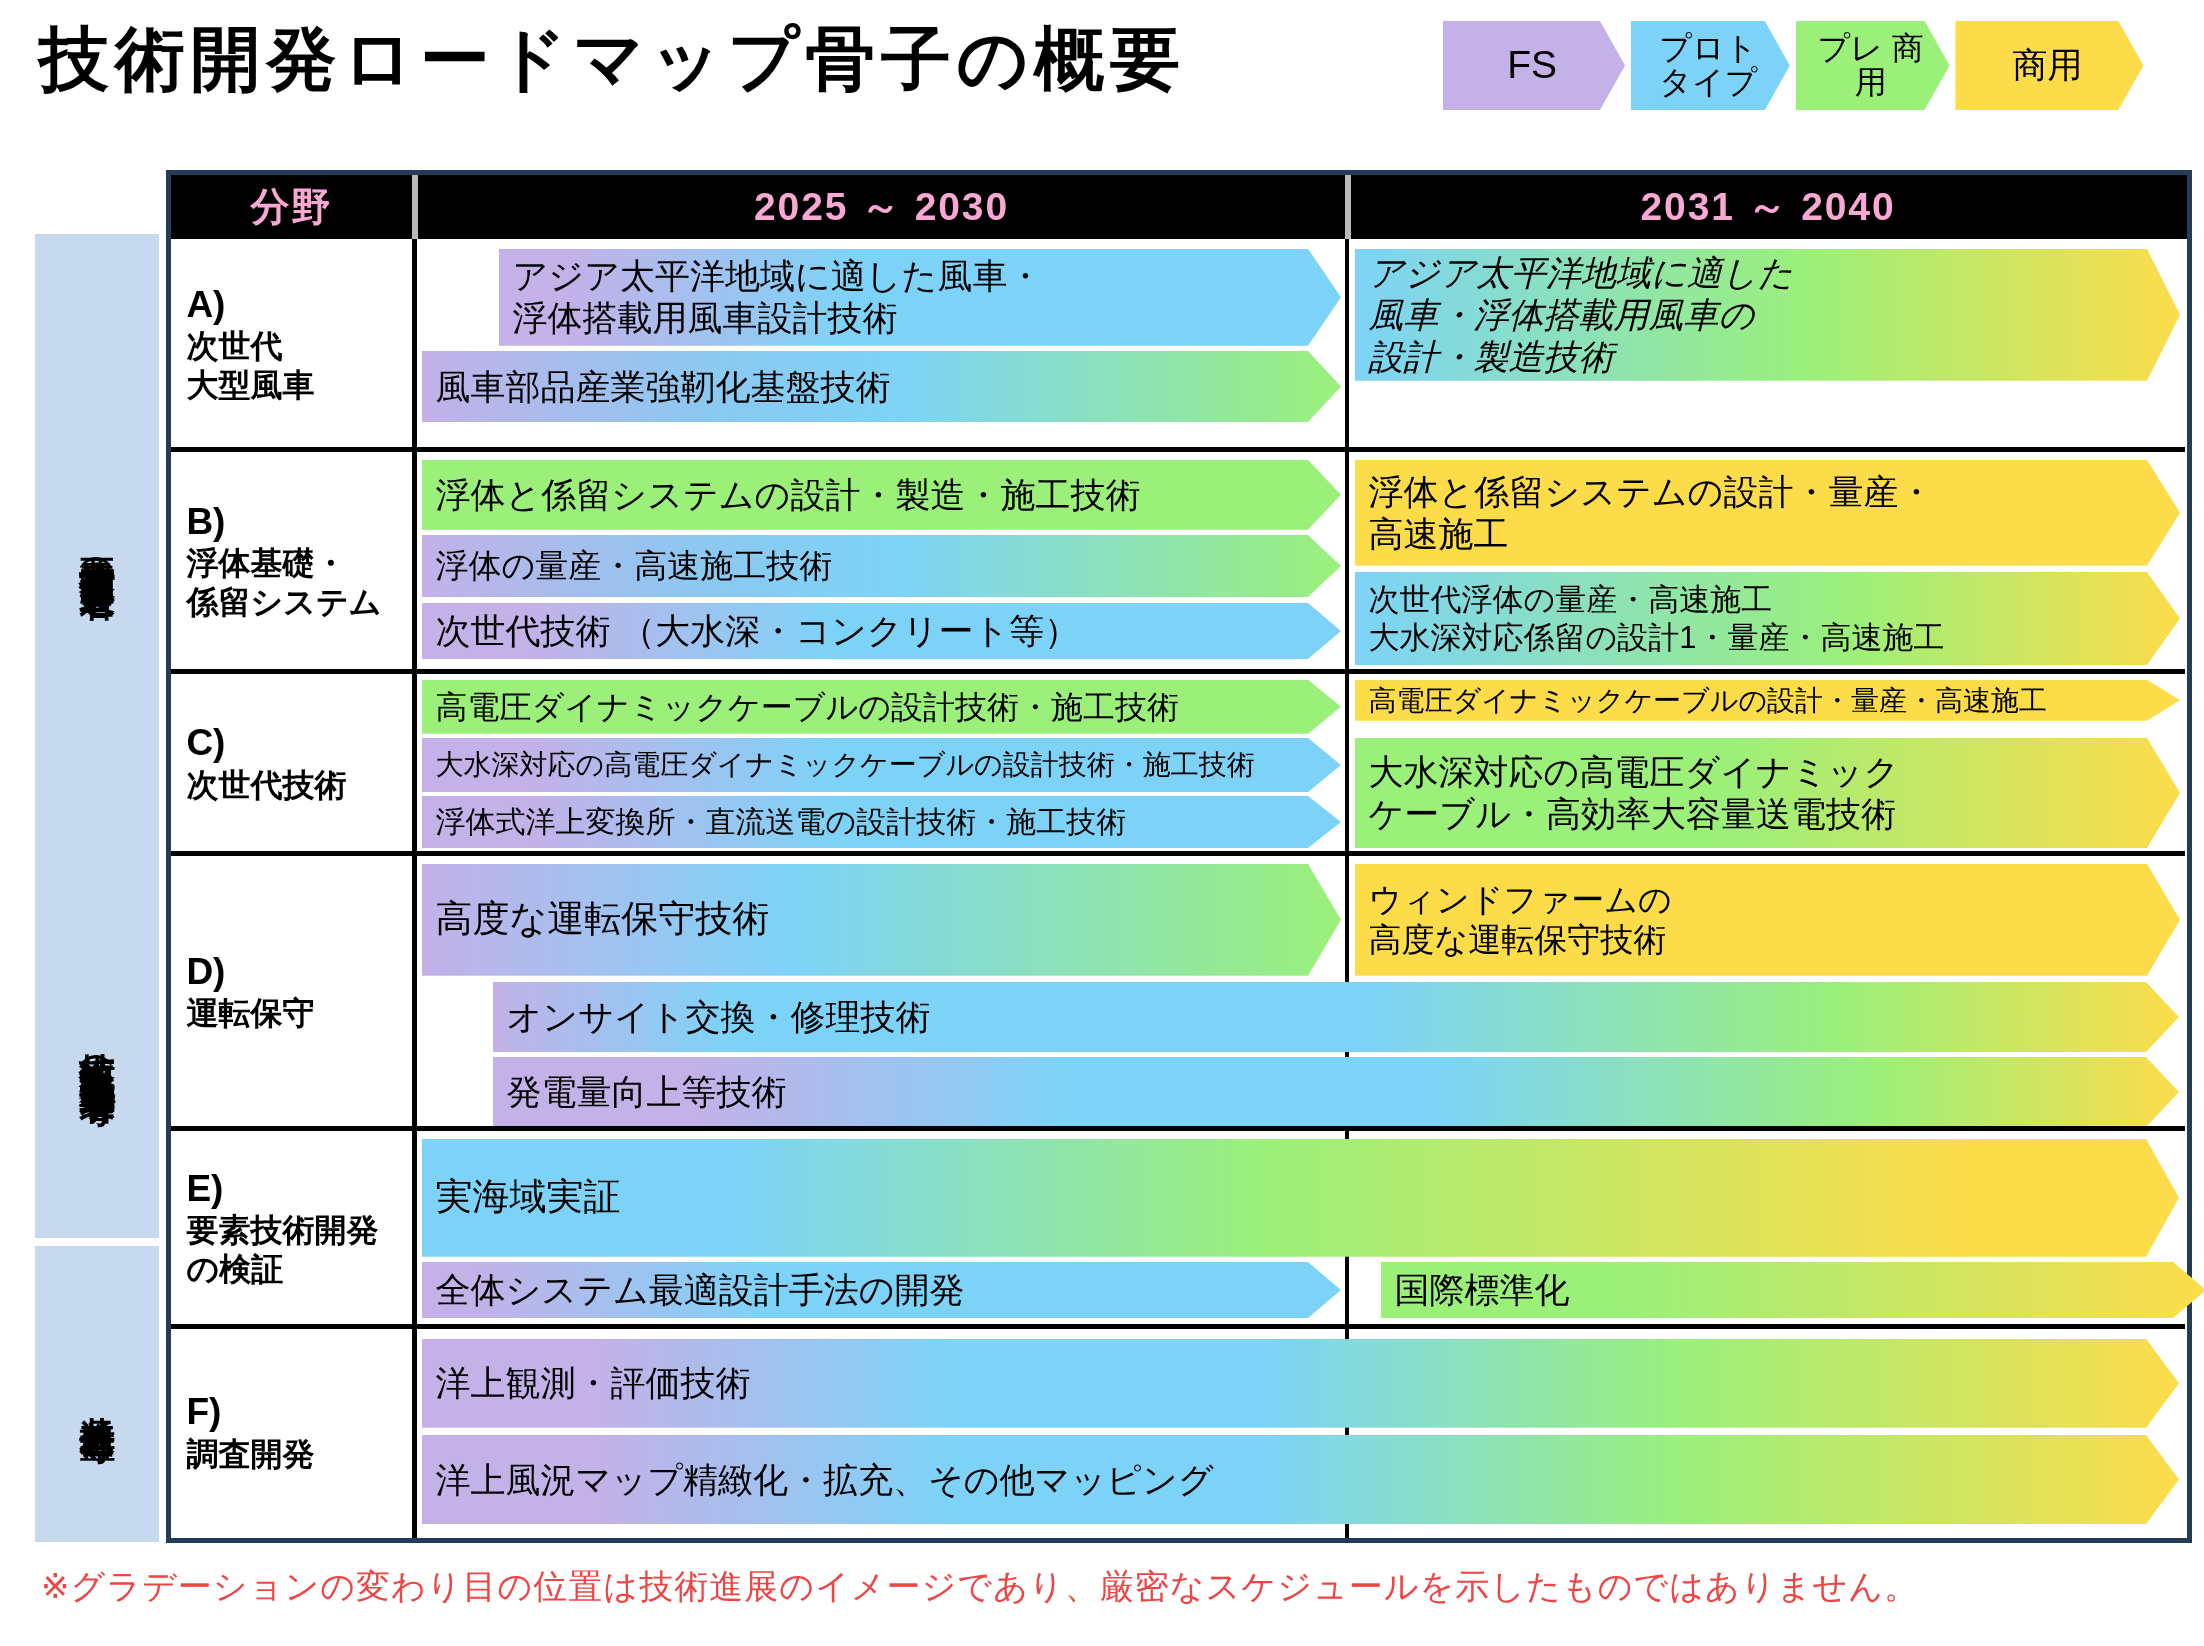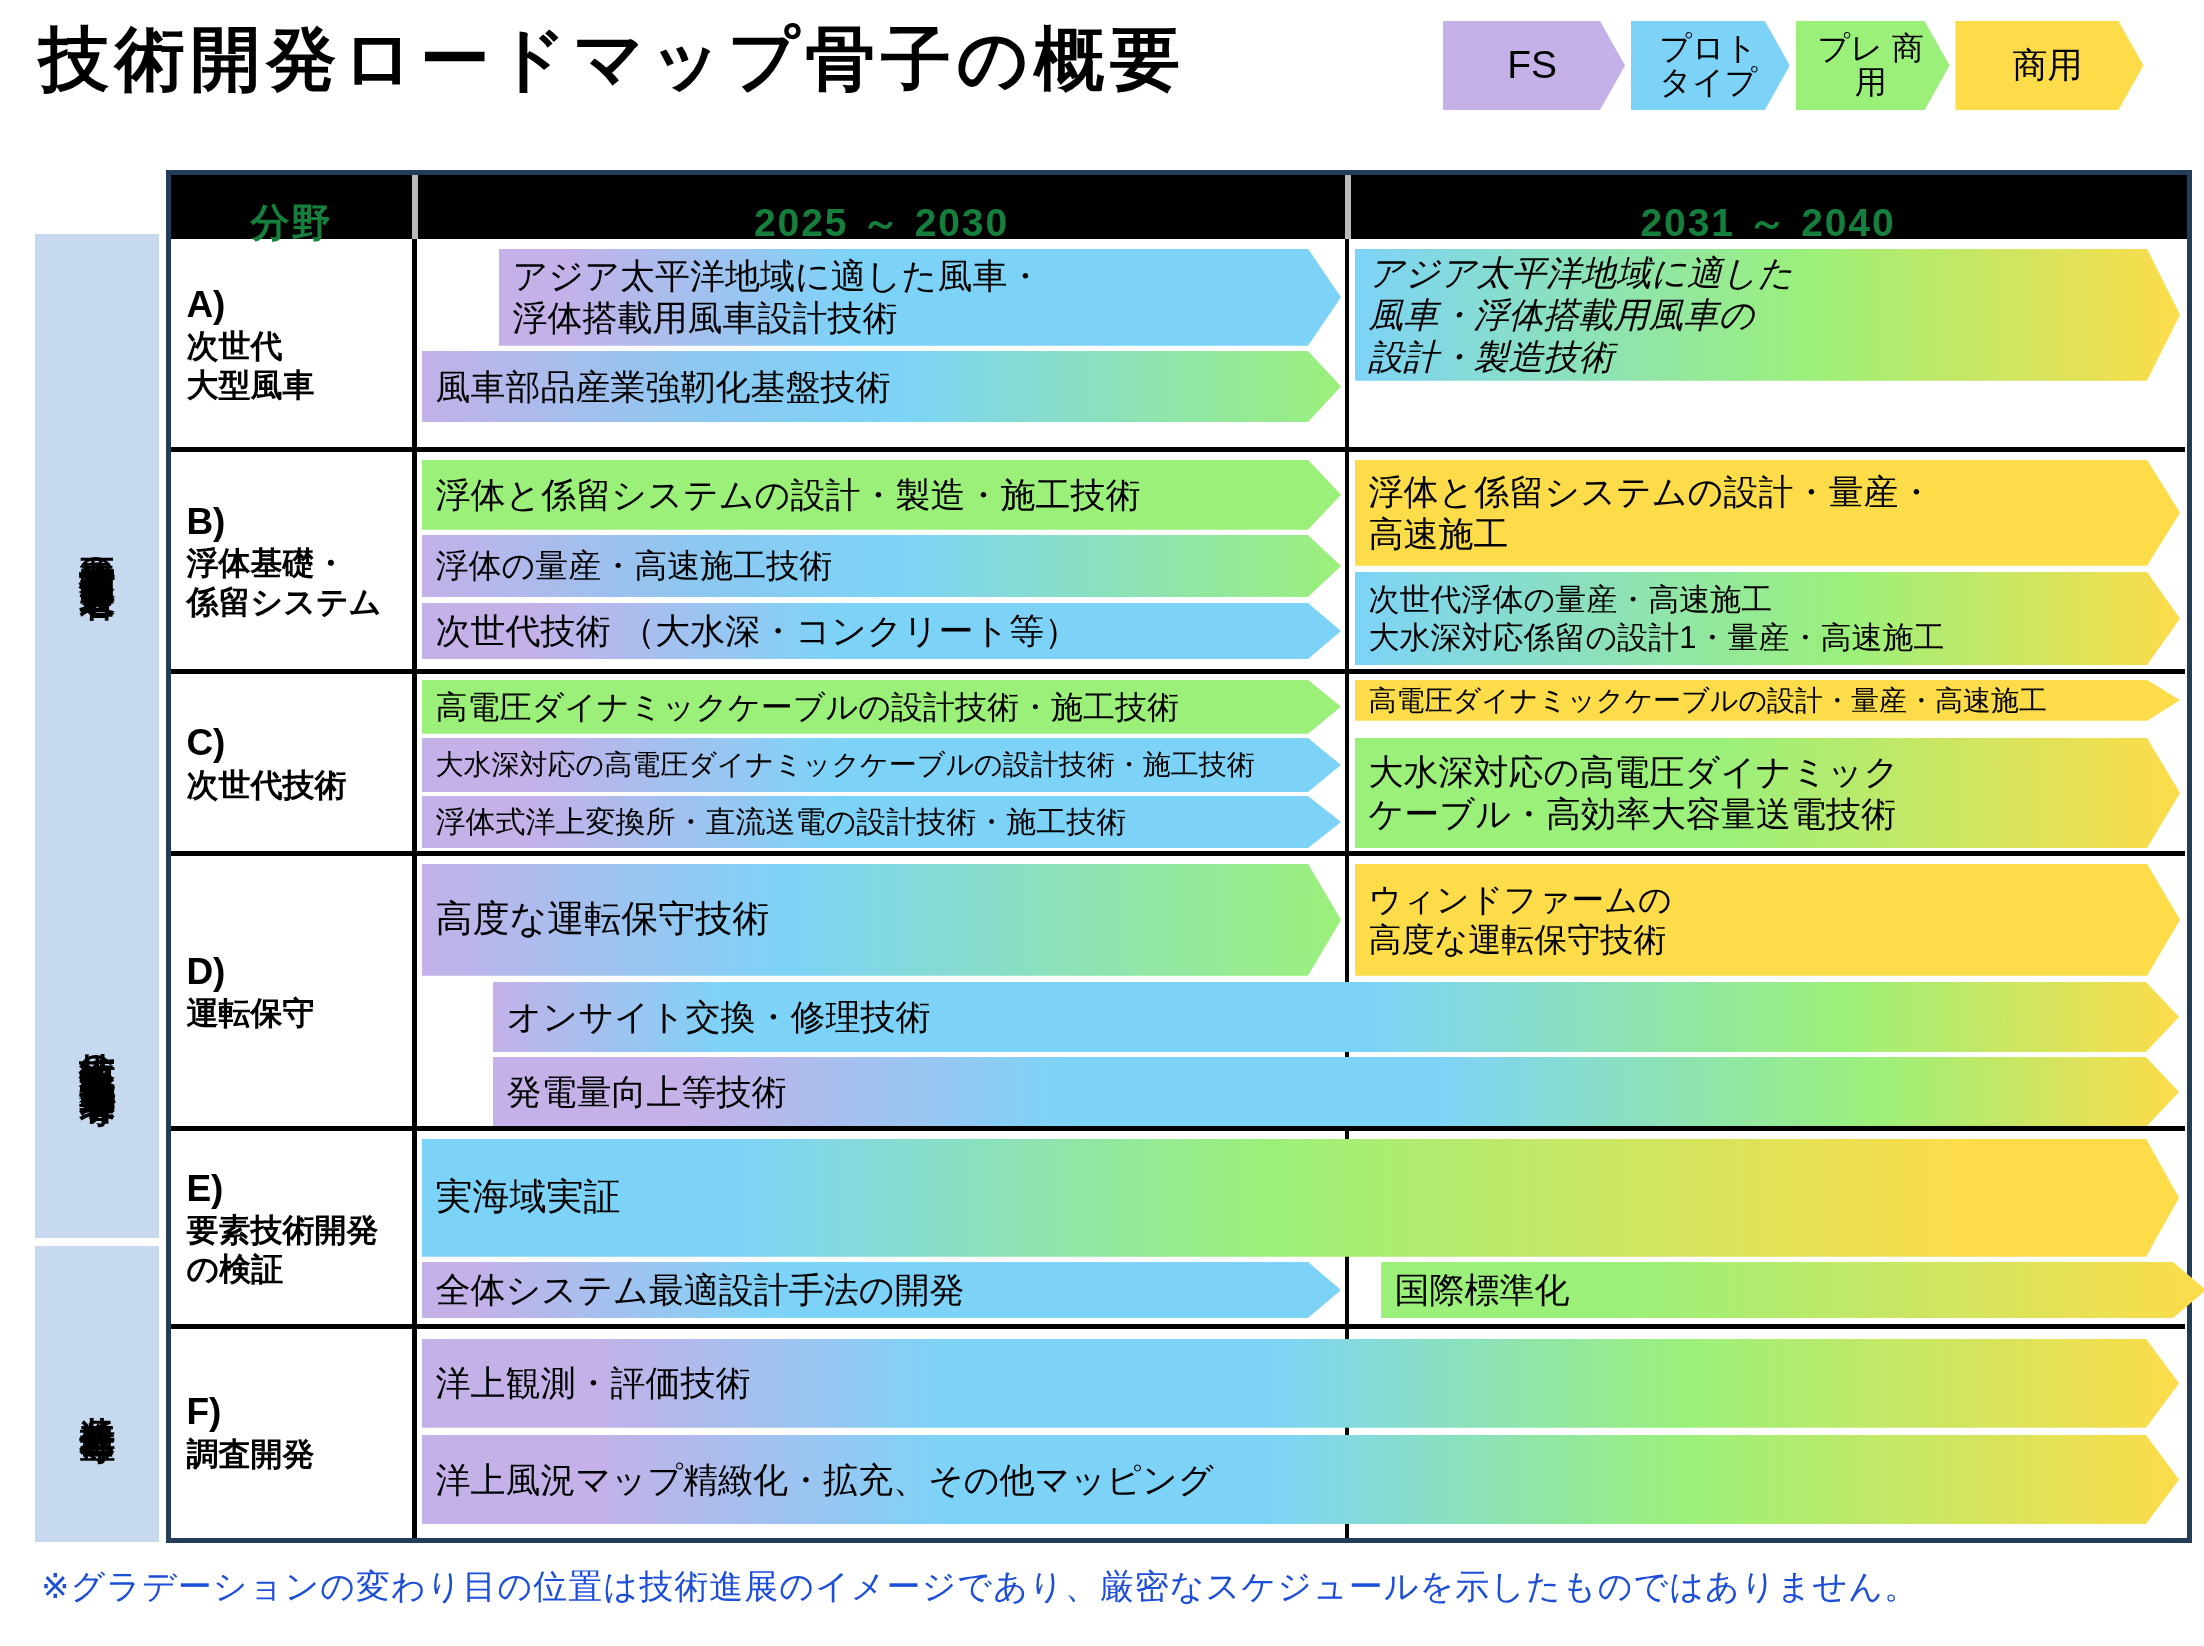--- a/index.html
+++ b/index.html
@@ -38,23 +38,23 @@
   
   #table-frame {
     position:absolute; left:166px; top:170px;
     width:2026px; height:1373px;
     border:5.8px solid #233d59;
     background:#ffffff;
   }
   
   #hdr-band { position:absolute; left:0; top:0; width:100%; height:64px; background:#000; }
   .hdr-cell {
-    position:absolute; top:0; height:64px; color:#15803d;
+    position:absolute; top:0; height:64px; color:#f9a8d4;
     display:flex; align-items:center; justify-content:center;
-    font-size:39px; font-weight:bold; letter-spacing:1.9px;margin-top:16px;
+    font-size:39px; font-weight:bold; letter-spacing:1.9px;
   }
   .hdr-bunya { left:0;     width:241px; }
   .hdr-p1    { left:247px; width:927px; }
   .hdr-p2    { left:1180px; width:834px; }
   .hdr-sep { position:absolute; top:0; height:64px; width:5.8px; background:#b9b9b9; }
 
   
   #vline-cat { position:absolute; left:241px; top:64px; width:4.8px; bottom:0; background:#000; }
   
   #vline-mid { position:absolute; left:1174px; top:64px; width:3.9px; bottom:0; background:#000; }
@@ -91,21 +91,21 @@
   .side-text {
     writing-mode: vertical-rl;
     font-size:36px; font-weight:bold; color:#000;
     letter-spacing:2.9px; line-height:1.18; text-align:center;
     white-space:nowrap;
   }
 
   
   #footnote {
     position:absolute; left:0; top:1564px; width:1960px;
-    text-align:center; font-size:34px; color:#1d4ed8; letter-spacing:1px;
+    text-align:center; font-size:34px; color:#ef4444; letter-spacing:1px;
   }
 </style>
 </head>
 <body>
 
 <div id="title-bar">
   <div id="page-title">技術開発ロードマップ骨子の概要</div>
 
   <div id="legend">
     <div class="legend-chip lc-fs">

